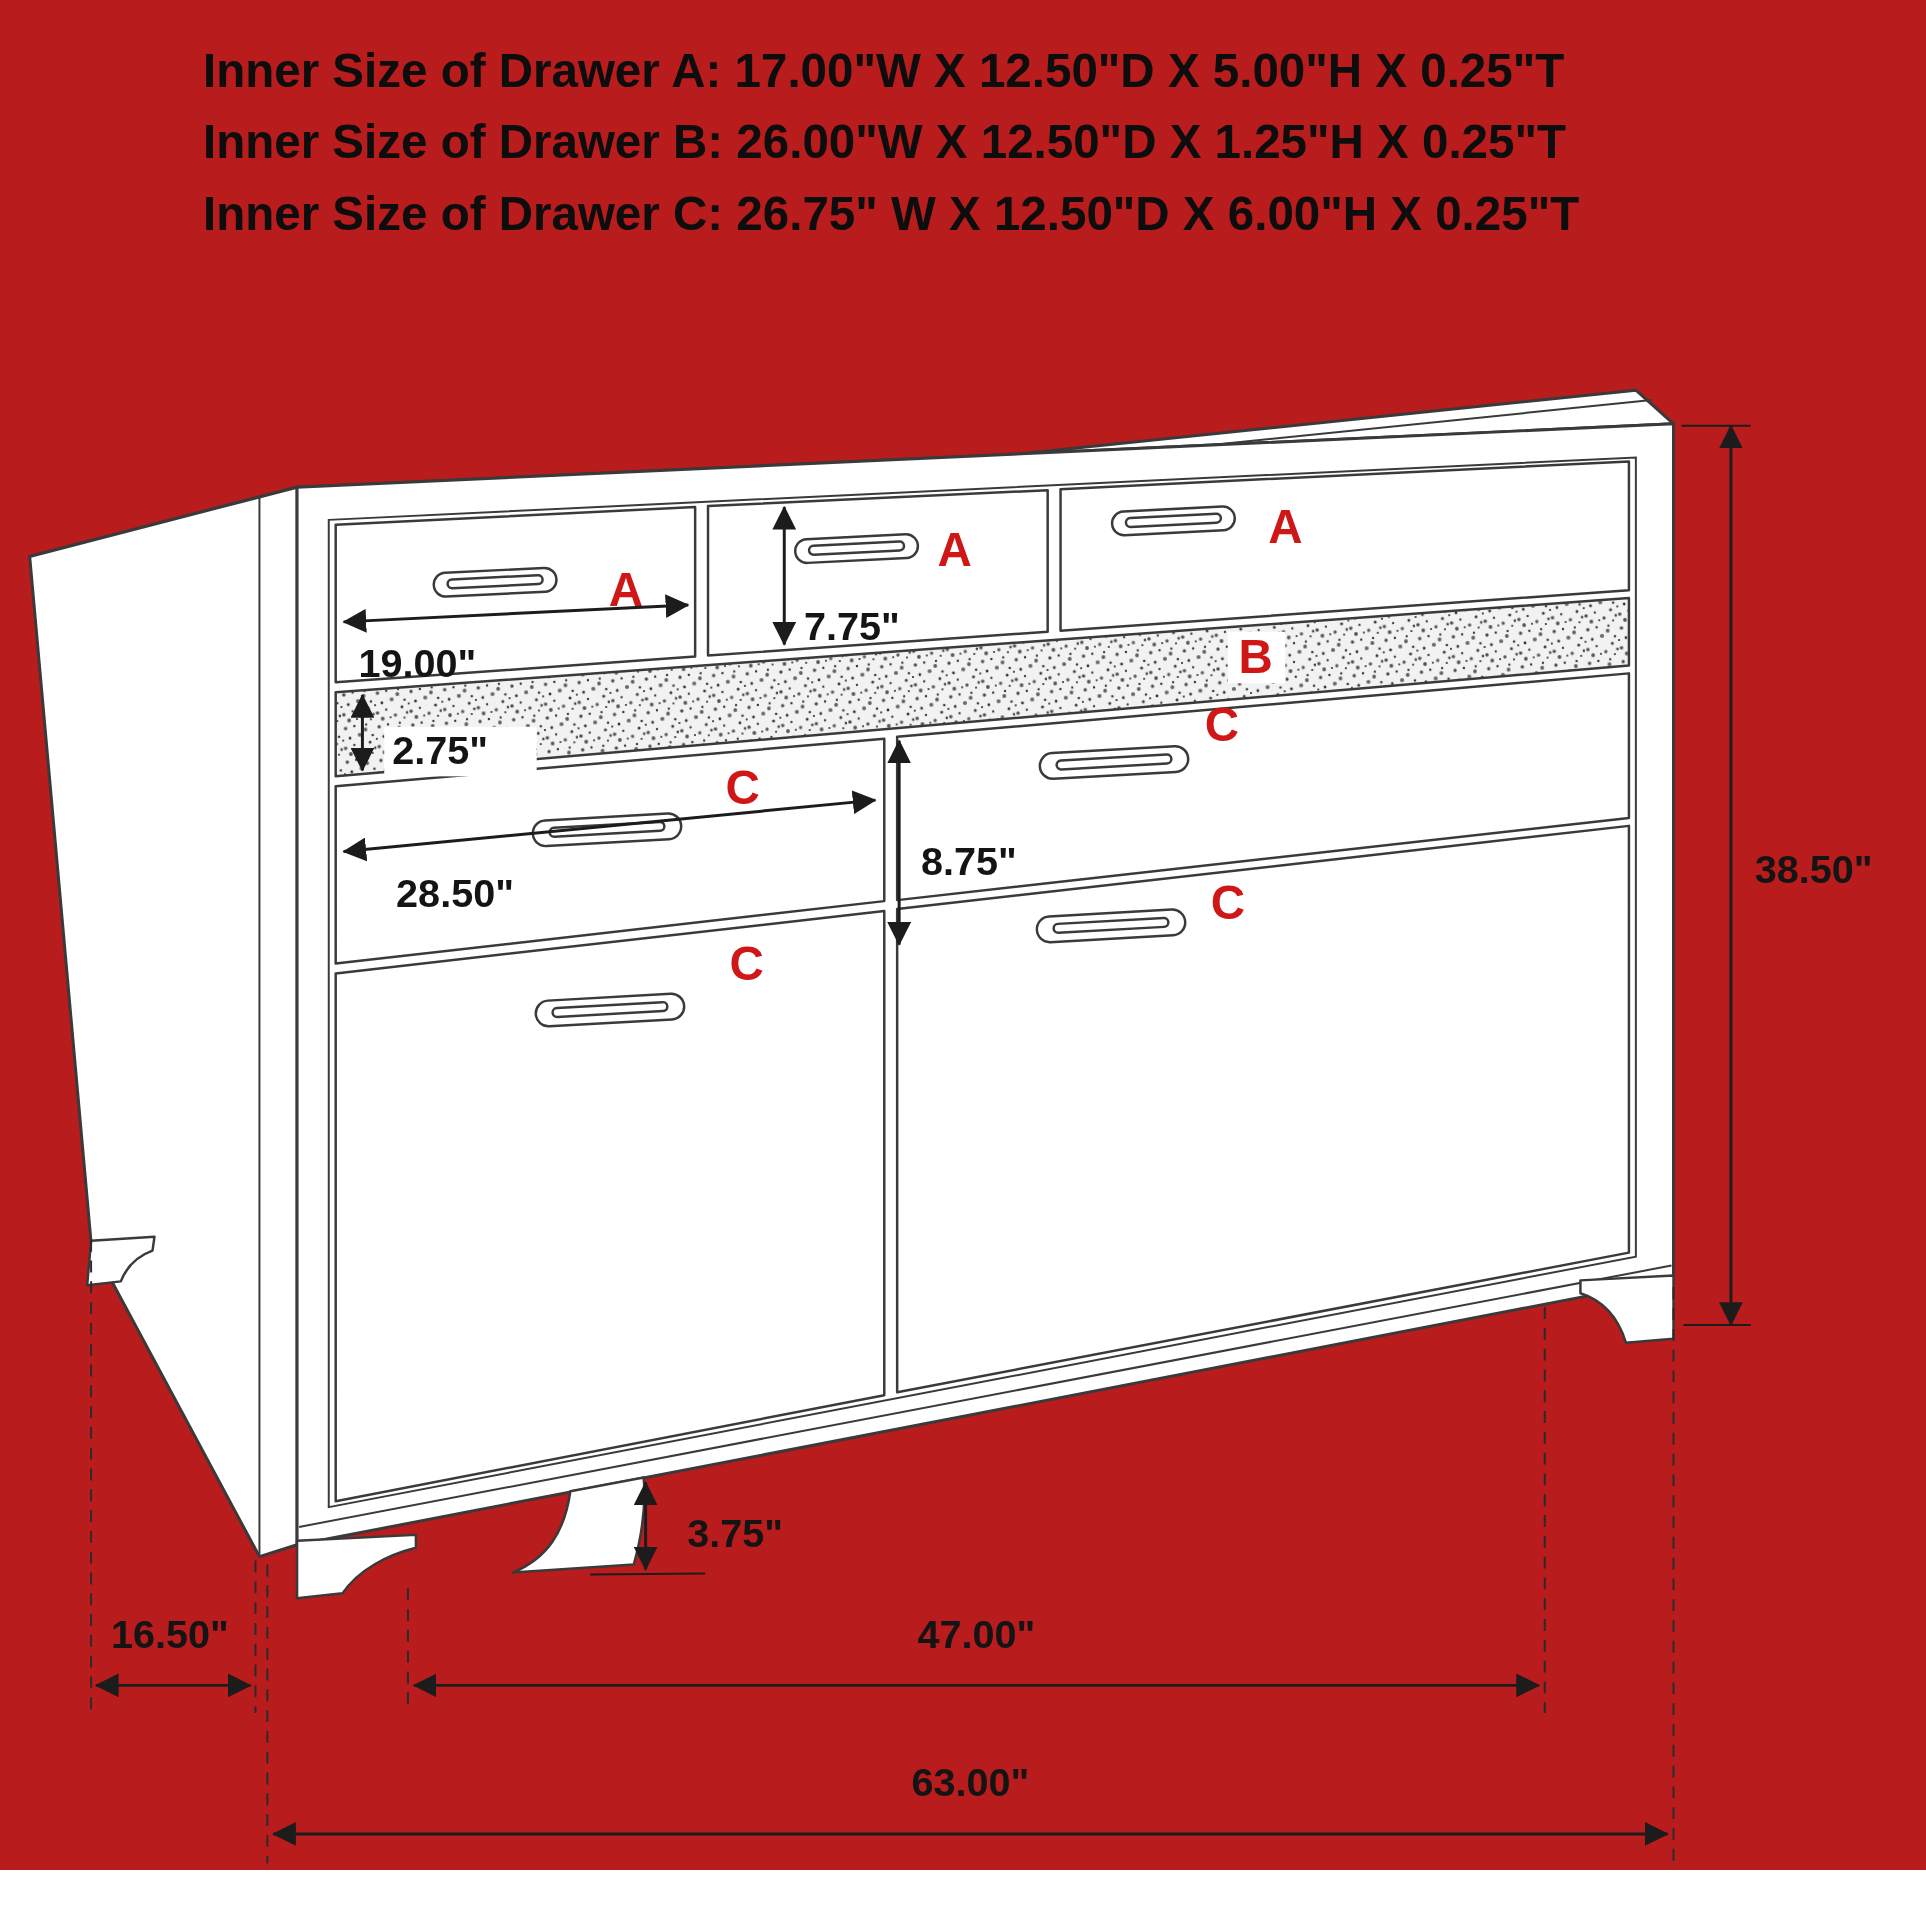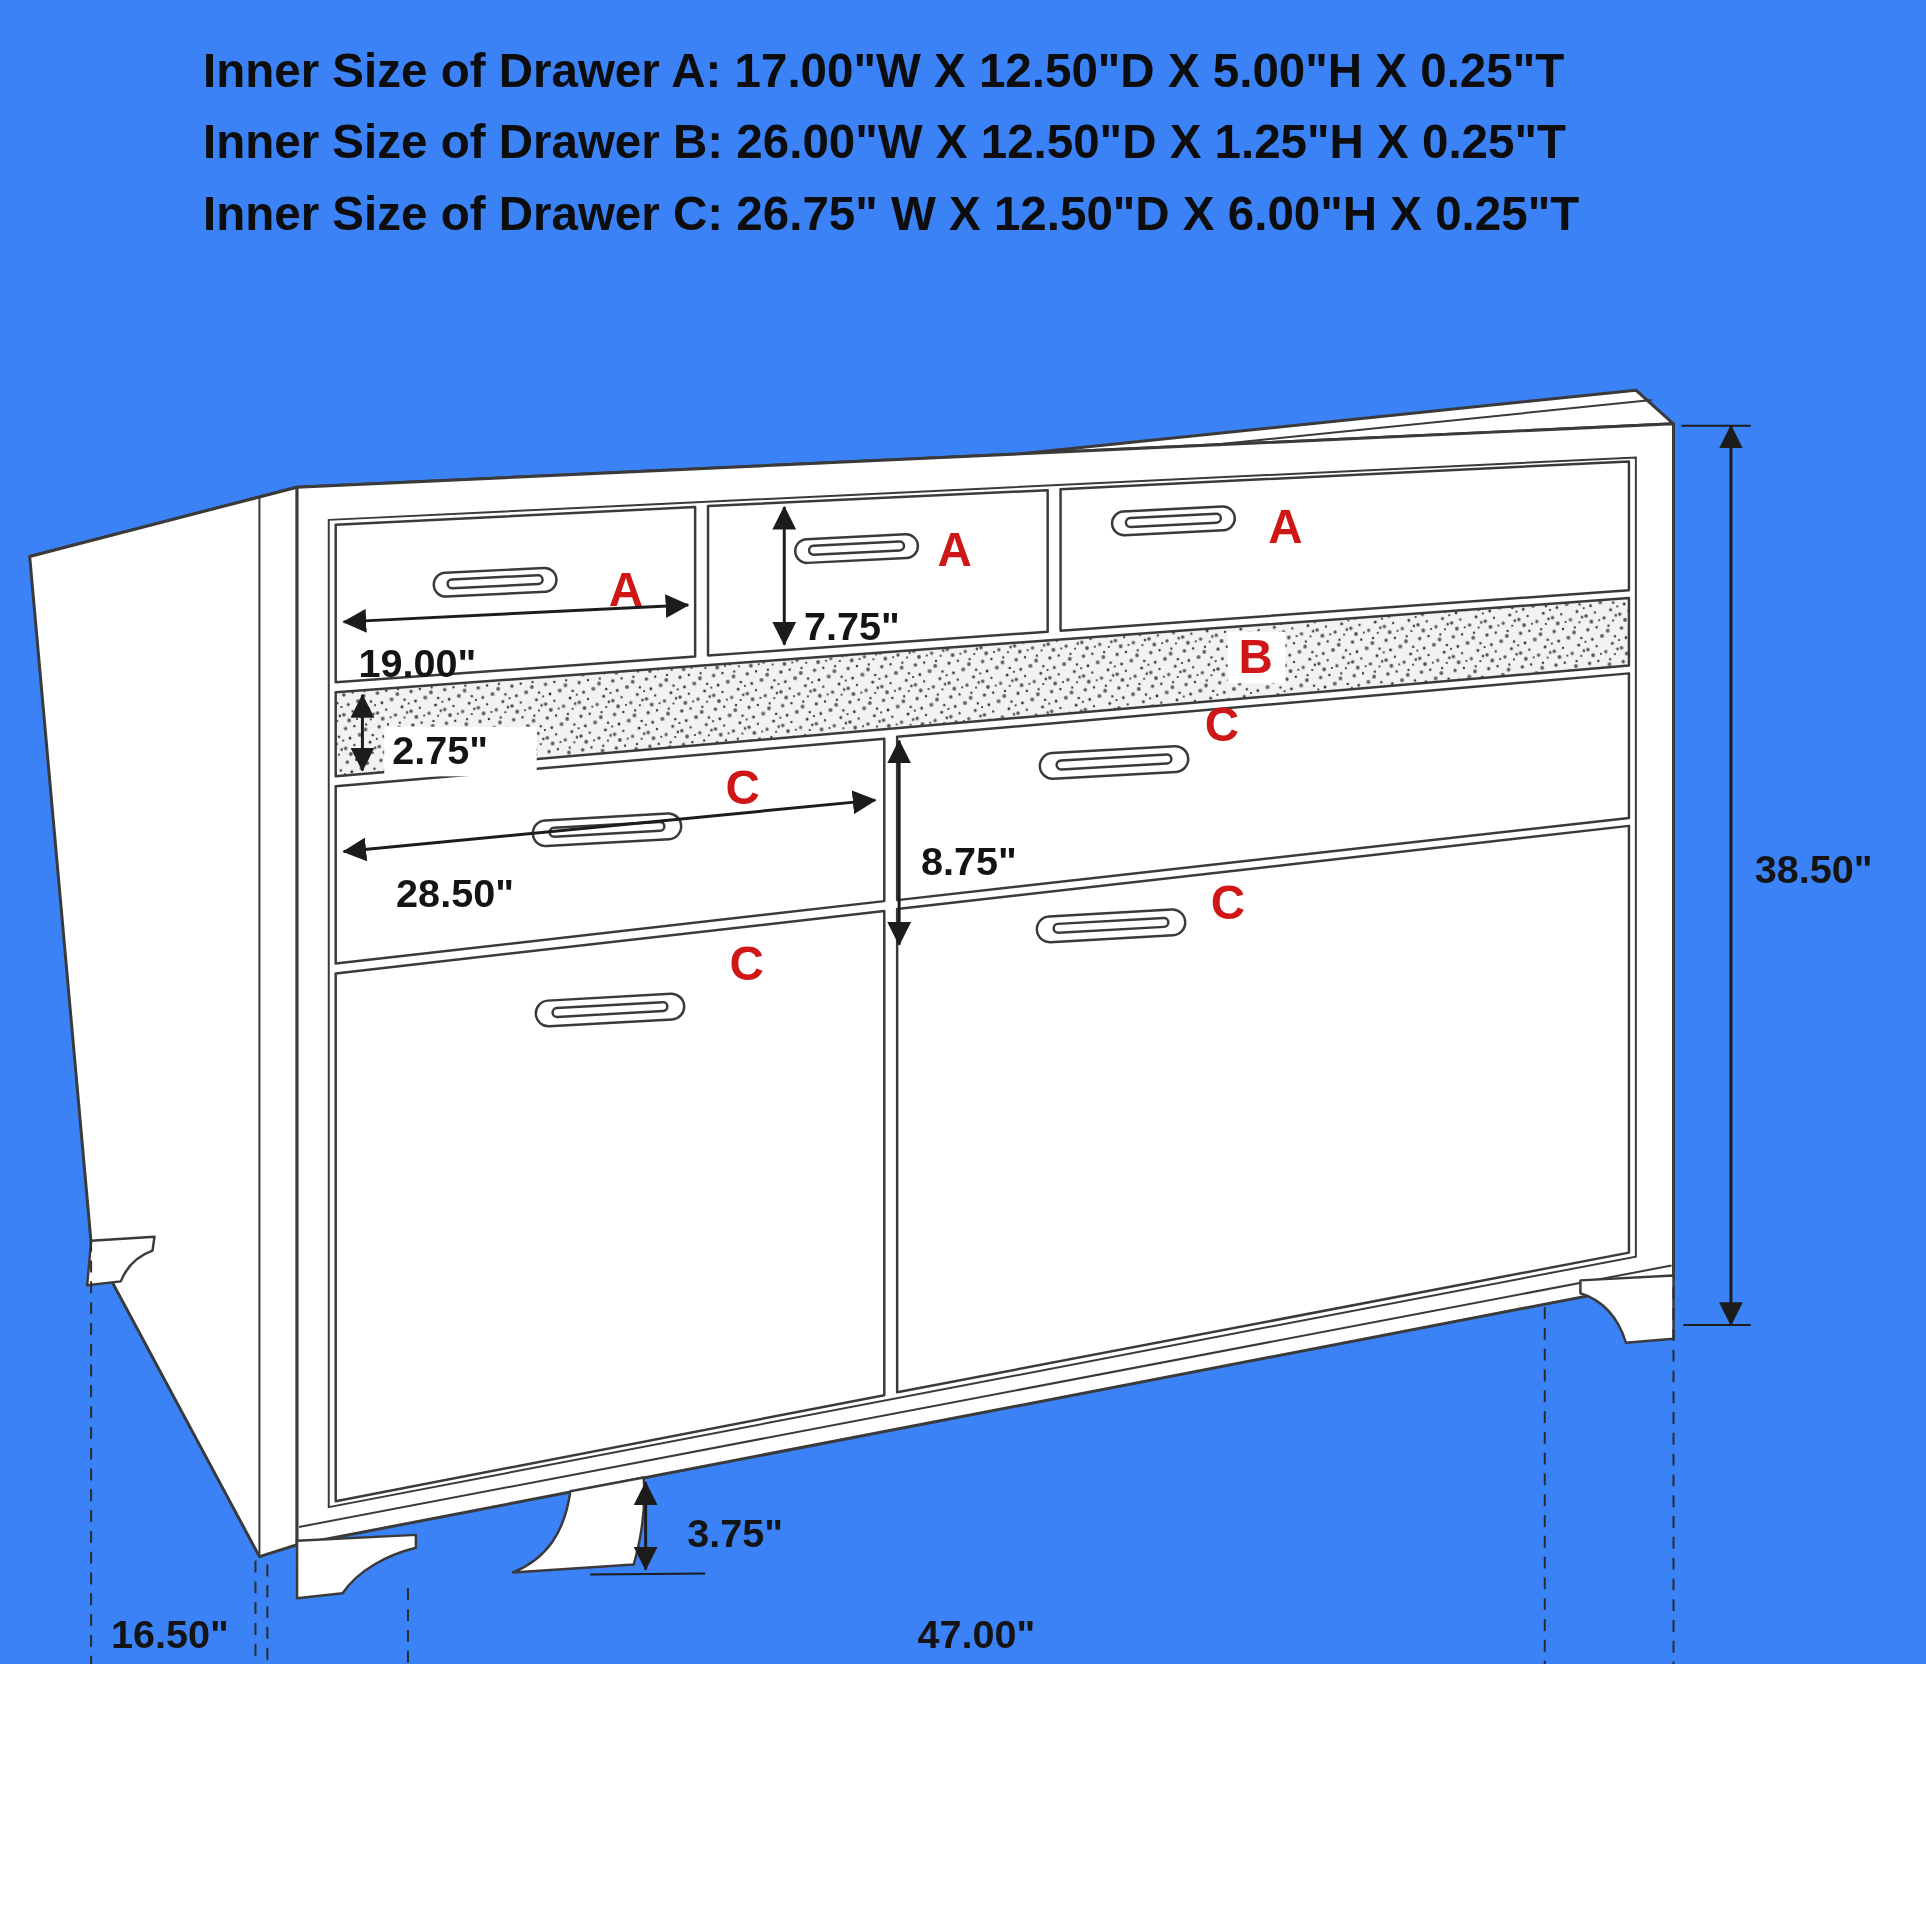--- a/index.html
+++ b/index.html
@@ -1,20 +1,20 @@
 <!DOCTYPE html>
 <html style="--line-color: #3a3a3a; --label-color: #cf1717; --dim-text-color: #141414;"><head>
 <meta charset="utf-8">
 <style>
   html, body { margin: 0; padding: 0; background: #ffffff; }
   body {
     width: 1927px; height: 1927px;
     font-family: "Liberation Sans", sans-serif;
   }
-  .stage { position: relative; width: 1927px; height: 1664px; background: #3b82f6; overflow: hidden; }
+  .stage { position: relative; width: 1927px; height: 1870px; background: #b91c1c; overflow: hidden; }
   svg { display: block; }
   svg text { font-family: "Liberation Sans", sans-serif; }
 
   .outline { fill: #ffffff; stroke: var(--line-color); stroke-width: 3; stroke-linejoin: round; }
   .thin    { fill: none;    stroke: var(--line-color); stroke-width: 2; }
   .drawer  { fill: #ffffff; stroke: var(--line-color); stroke-width: 2.5; stroke-linejoin: round; }
   .strip   { stroke: var(--line-color); stroke-width: 2.5; stroke-linejoin: round; }
   .foot    { fill: #ffffff; stroke: var(--line-color); stroke-width: 2.5; stroke-linejoin: round; }
   .handle rect { fill: #ffffff; stroke: var(--line-color); stroke-width: 2.5; }
 

